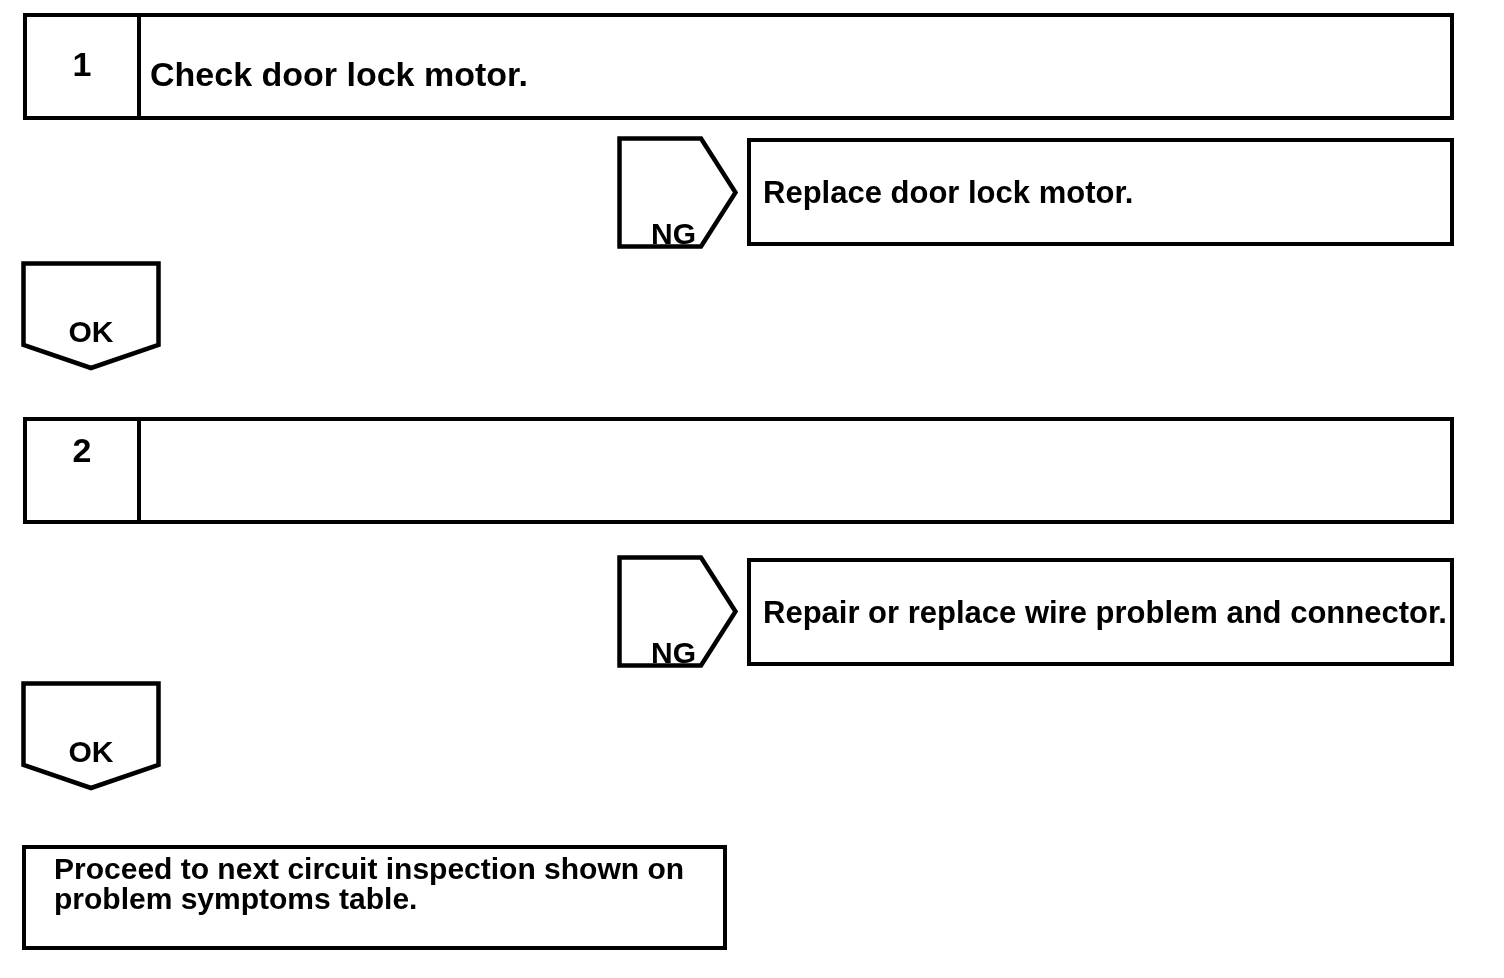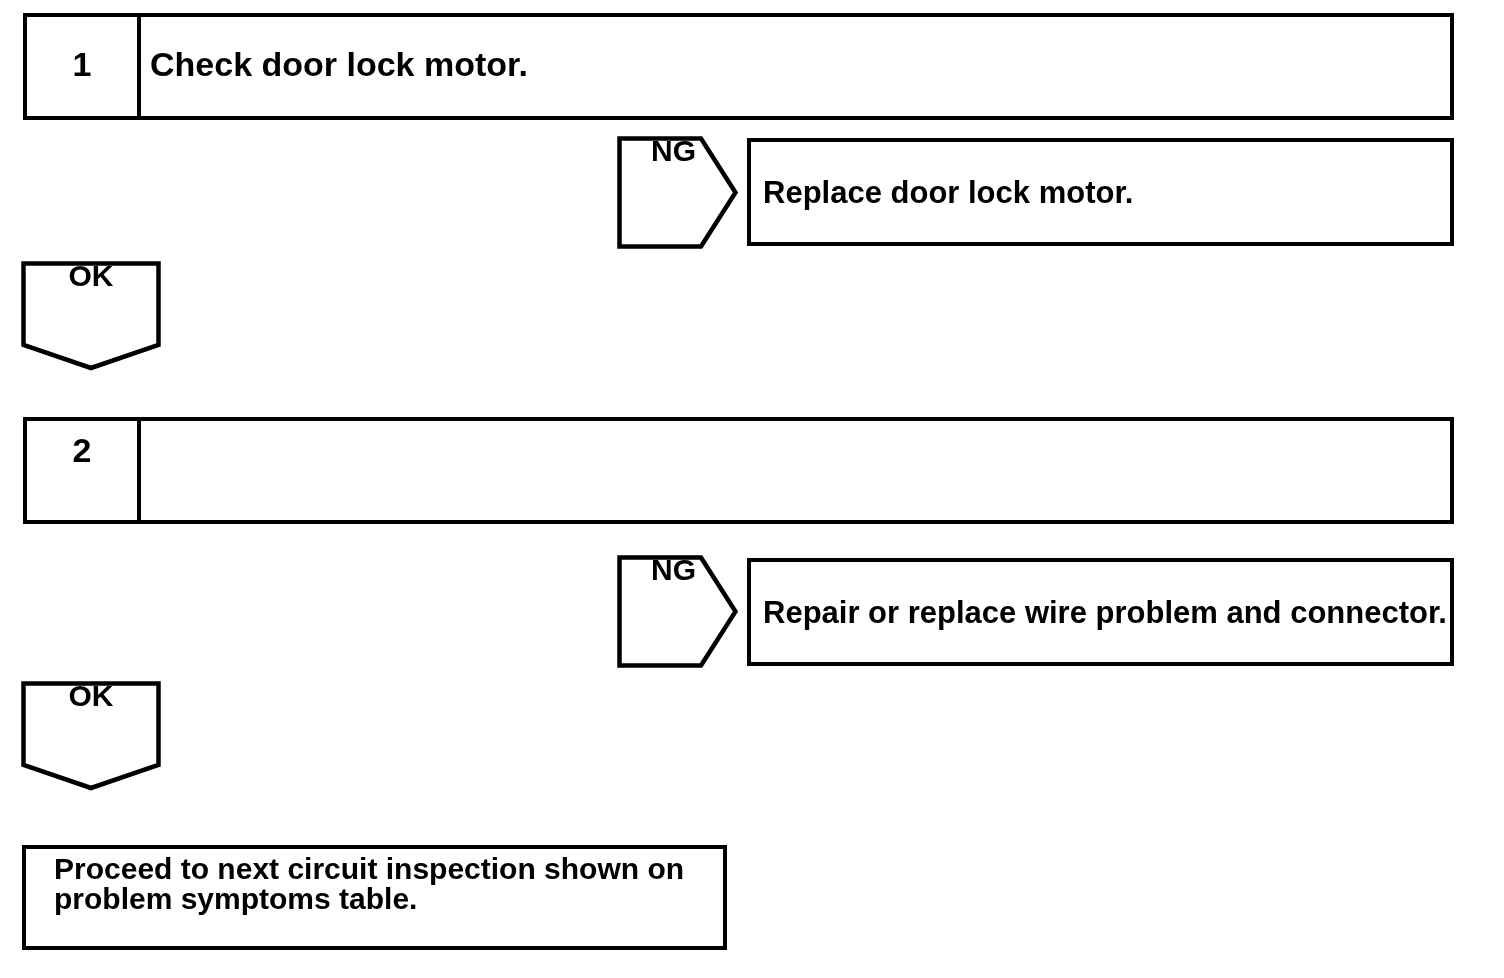--- a/index.html
+++ b/index.html
@@ -44,41 +44,41 @@
     align-items:center;
     padding-left:12px;
     font-size:31px;
     line-height:31px;
     white-space:nowrap;
   }
   
   .tag{
     position:absolute;
     display:flex;
-    align-items:flex-start;
+    align-items:flex-end;
     justify-content:center;
     font-size:30px;
     line-height:30px;
   }
   
   .finalbox{
     padding:5px 20px 14px 28px;
     font-size:30px;
     line-height:30px;
   }
   svg{display:block;}
 </style>
 </head>
 <body>
 
 <div class="box" style="left:23px;top:13px;width:1431px;height:107px">
   <div class="numcell" style="padding-top:30px">
     <span>1</span>
   </div>
-  <span class="instr" style="top:30px">Check door lock motor.</span>
+  <span class="instr" style="top:40px">Check door lock motor.</span>
 </div>
 
 <svg class="abs" style="left:617px;top:136px" width="121" height="113" viewBox="0 0 121 113">
   <polygon points="2.5,2.5 84,2.5 118.5,56.5 84,110.5 2.5,110.5" fill="#ffffff" stroke="#000000" stroke-width="4.5" stroke-linejoin="miter"></polygon>
 </svg>
 <div class="tag" style="left:617px;top:136px;width:113px;height:113px">
   <span>NG</span>
 </div>
 
 <div class="box ngbox" style="left:747px;top:138px;width:707px;height:108px">

